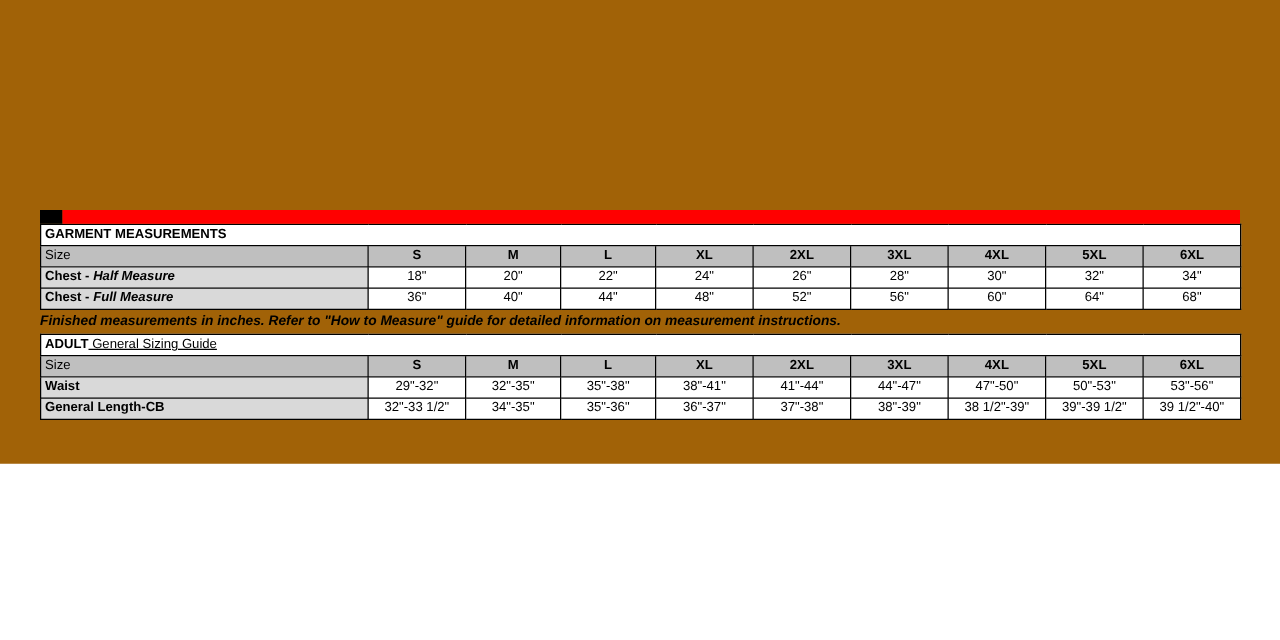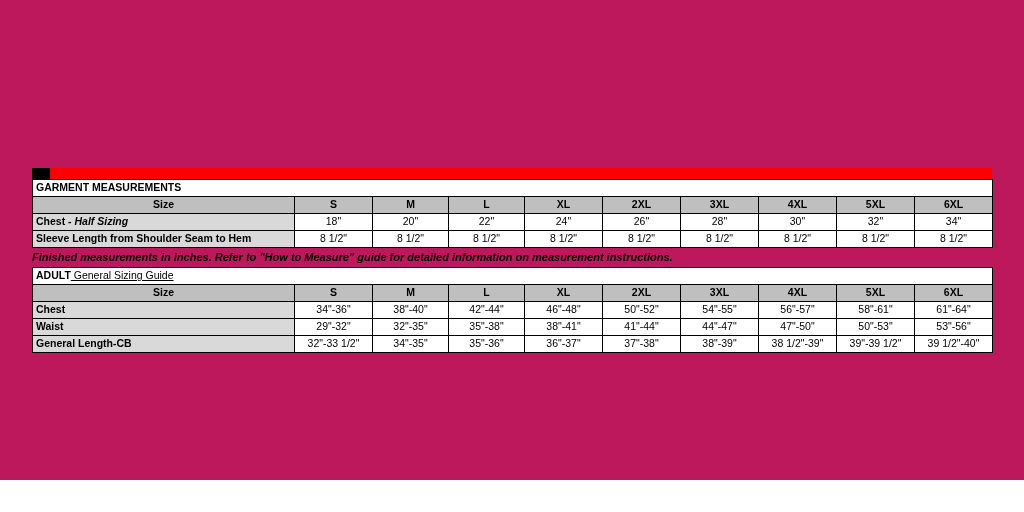--- a/index.html
+++ b/index.html
@@ -10,22 +10,22 @@
   body {
     width: 1024px;
     height: 512px;
     font-family: "Liberation Sans", sans-serif;
     color: #000000;
     overflow: hidden;
   }
   .page {
     position: relative;
     width: 1024px;
-    height: 480px;
-    background: #be185d;
+    height: 371px;
+    background: #a16207;
   }
 
   .sheet {
     position: absolute;
     left: 32px;
     top: 168px;
     width: 960px;
   }
 
   
@@ -69,22 +69,22 @@
     text-align: left;
     background: #ffffff;
     padding-left: 5px;
     height: 19px;
   }
   .title-cell .reg { font-weight: normal; text-decoration: underline; }
 
   
   .hdr-label {
     background: #bfbfbf;
-    font-weight: bold;
-    text-align: center;
+    font-weight: normal;
+    text-align: left;
     padding-left: 5px;
     margin-left: 44px;
   }
   .hdr-size {
     background: #bfbfbf;
     font-weight: bold;
     text-align: center;
   }
 
   .row-label {
@@ -144,46 +144,46 @@
           <td class="hdr-size">L</td>
           <td class="hdr-size">XL</td>
           <td class="hdr-size">2XL</td>
           <td class="hdr-size">3XL</td>
           <td class="hdr-size">4XL</td>
           <td class="hdr-size">5XL</td>
           <td class="hdr-size">6XL</td>
         </tr>
 
         <tr>
-          <td class="row-label"><span>Chest - </span><span class="ital">Half Sizing</span></td>
+          <td class="row-label"><span>Chest - </span><span class="ital">Half Measure</span></td>
           <td class="cell">18"</td>
           <td class="cell">20"</td>
           <td class="cell">22"</td>
           <td class="cell">24"</td>
           <td class="cell">26"</td>
           <td class="cell">28"</td>
           <td class="cell">30"</td>
           <td class="cell">32"</td>
           <td class="cell">34"</td>
         </tr>
 
-
-
-        <tr>
-          <td class="row-label"><span>Sleeve Length from Shoulder Seam to Hem</span></td>
-          <td class="cell">8 1/2"</td>
-          <td class="cell">8 1/2"</td>
-          <td class="cell">8 1/2"</td>
-          <td class="cell">8 1/2"</td>
-          <td class="cell">8 1/2"</td>
-          <td class="cell">8 1/2"</td>
-          <td class="cell">8 1/2"</td>
-          <td class="cell">8 1/2"</td>
-          <td class="cell">8 1/2"</td>
-        </tr>
+        <tr>
+          <td class="row-label"><span>Chest - </span><span class="ital">Full Measure</span></td>
+          <td class="cell">36"</td>
+          <td class="cell">40"</td>
+          <td class="cell">44"</td>
+          <td class="cell">48"</td>
+          <td class="cell">52"</td>
+          <td class="cell">56"</td>
+          <td class="cell">60"</td>
+          <td class="cell">64"</td>
+          <td class="cell">68"</td>
+        </tr>
+
+
       </tbody>
     </table>
 
     <div class="note">Finished measurements in inches. Refer to "How to Measure" guide for detailed information on measurement instructions.</div>
 
     <table class="grid">
       <colgroup>
         <col style="width:262px">
         <col style="width:78px">
           <col style="width:76px">
@@ -205,32 +205,20 @@
           <td class="hdr-size">M</td>
           <td class="hdr-size">L</td>
           <td class="hdr-size">XL</td>
           <td class="hdr-size">2XL</td>
           <td class="hdr-size">3XL</td>
           <td class="hdr-size">4XL</td>
           <td class="hdr-size">5XL</td>
           <td class="hdr-size">6XL</td>
         </tr>
 
-        <tr>
-          <td class="row-label">Chest</td>
-          <td class="cell">34"-36"</td>
-          <td class="cell">38"-40"</td>
-          <td class="cell">42"-44"</td>
-          <td class="cell">46"-48"</td>
-          <td class="cell">50"-52"</td>
-          <td class="cell">54"-55"</td>
-          <td class="cell">56"-57"</td>
-          <td class="cell">58"-61"</td>
-          <td class="cell">61"-64"</td>
-        </tr>
 
         <tr>
           <td class="row-label">Waist</td>
           <td class="cell">29"-32"</td>
           <td class="cell">32"-35"</td>
           <td class="cell">35"-38"</td>
           <td class="cell">38"-41"</td>
           <td class="cell">41"-44"</td>
           <td class="cell">44"-47"</td>
           <td class="cell">47"-50"</td>

